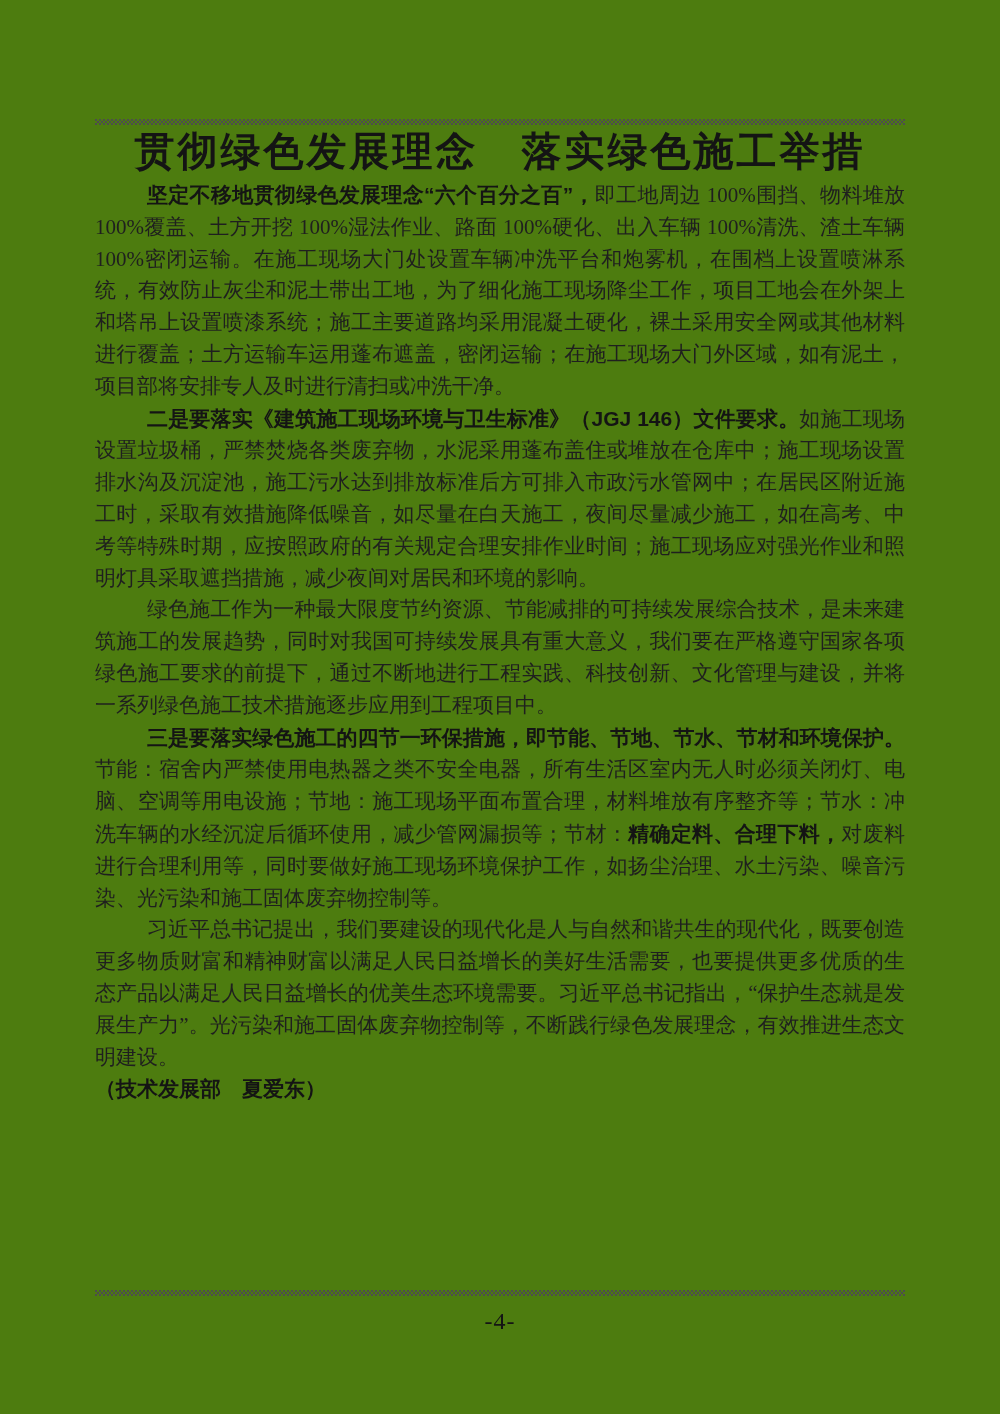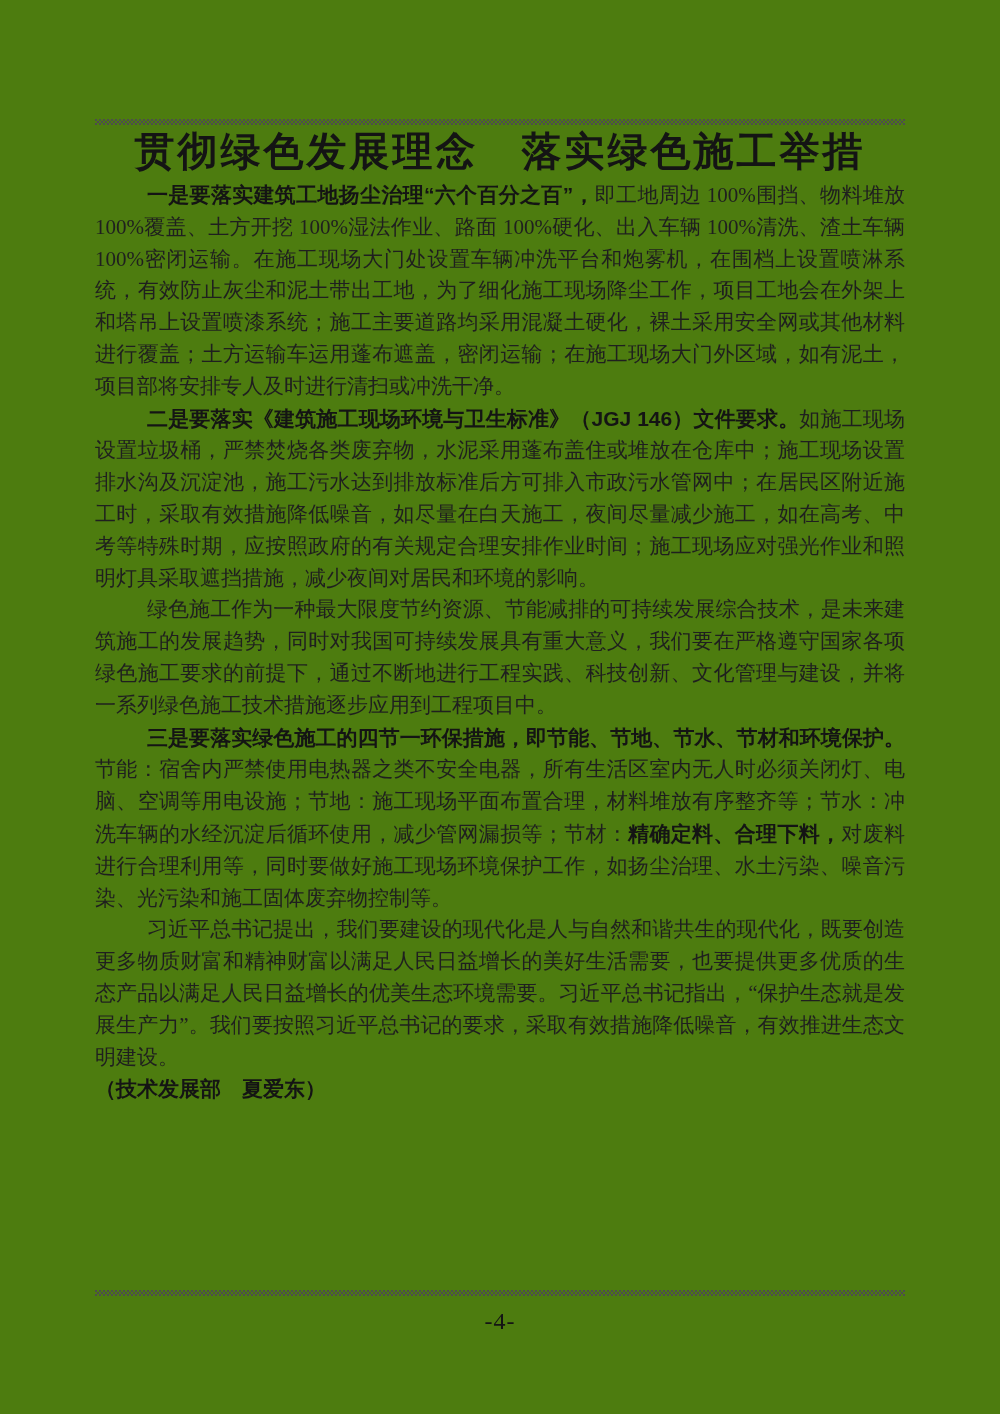--- a/index.html
+++ b/index.html
@@ -90,29 +90,29 @@
 
 <div class="page">
 
   <div class="rule rule-top"></div>
 
   <h1 class="title">贯彻绿色发展理念　落实绿色施工举措</h1>
 
   <div class="body-text">
 
 
-    <p><span class="lead">一是要落实建筑工地扬尘治理“六个百分之百”，</span><span>即工地周边 100%围挡、物料堆放 100%覆盖、土方开挖 100%湿法作业、路面 100%硬化、出入车辆 100%清洗、渣土车辆 100%密闭运输。在施工现场大门处设置车辆冲洗平台和炮雾机，在围档上设置喷淋系统，有效防止灰尘和泥土带出工地，为了细化施工现场降尘工作，项目工地会在外架上和塔吊上设置喷漆系统；施工主要道路均采用混凝土硬化，裸土采用安全网或其他材料进行覆盖；土方运输车运用蓬布遮盖，密闭运输；在施工现场大门外区域，如有泥土，项目部将安排专人及时进行清扫或冲洗干净。</span></p>
+    <p><span class="lead">坚定不移地贯彻绿色发展理念“六个百分之百”，</span><span>即工地周边 100%围挡、物料堆放 100%覆盖、土方开挖 100%湿法作业、路面 100%硬化、出入车辆 100%清洗、渣土车辆 100%密闭运输。在施工现场大门处设置车辆冲洗平台和炮雾机，在围档上设置喷淋系统，有效防止灰尘和泥土带出工地，为了细化施工现场降尘工作，项目工地会在外架上和塔吊上设置喷漆系统；施工主要道路均采用混凝土硬化，裸土采用安全网或其他材料进行覆盖；土方运输车运用蓬布遮盖，密闭运输；在施工现场大门外区域，如有泥土，项目部将安排专人及时进行清扫或冲洗干净。</span></p>
 
     <p><span class="lead">二是要落实《建筑施工现场环境与卫生标准》（JGJ 146）文件要求。</span><span>如施工现场设置垃圾桶，严禁焚烧各类废弃物，水泥采用蓬布盖住或堆放在仓库中；施工现场设置排水沟及沉淀池，施工污水达到排放标准后方可排入市政污水管网中；在居民区附近施工时，采取有效措施降低噪音，如尽量在白天施工，夜间尽量减少施工，如在高考、中考等特殊时期，应按照政府的有关规定合理安排作业时间；施工现场应对强光作业和照明灯具采取遮挡措施，减少夜间对居民和环境的影响。</span></p>
 
     <p><span>绿色施工作为一种最大限度节约资源、节能减排的可持续发展综合技术，是未来建筑施工的发展趋势，同时对我国可持续发展具有重大意义，我们要在严格遵守国家各项绿色施工要求的前提下，通过不断地进行工程实践、科技创新、文化管理与建设，并将一系列绿色施工技术措施逐步应用到工程项目中。</span></p>
 
     <p><span class="lead">三是要落实绿色施工的四节一环保措施，即节能、节地、节水、节材和环境保护。</span><span>节能：宿舍内严禁使用电热器之类不安全电器，所有生活区室内无人时必须关闭灯、电脑、空调等用电设施；节地：施工现场平面布置合理，材料堆放有序整齐等；节水：冲洗车辆的水经沉淀后循环使用，减少管网漏损等；节材：</span><span class="lead">精确定料、合理下料，</span><span>对废料进行合理利用等，同时要做好施工现场环境保护工作，如扬尘治理、水土污染、噪音污染、光污染和施工固体废弃物控制等。</span></p>
 
-    <p><span>习近平总书记提出，我们要建设的现代化是人与自然和谐共生的现代化，既要创造更多物质财富和精神财富以满足人民日益增长的美好生活需要，也要提供更多优质的生态产品以满足人民日益增长的优美生态环境需要。习近平总书记指出，“保护生态就是发展生产力”。我们要按照习近平总书记的要求，采取有效措施降低噪音，有效推进生态文明建设。</span></p>
+    <p><span>习近平总书记提出，我们要建设的现代化是人与自然和谐共生的现代化，既要创造更多物质财富和精神财富以满足人民日益增长的美好生活需要，也要提供更多优质的生态产品以满足人民日益增长的优美生态环境需要。习近平总书记指出，“保护生态就是发展生产力”。光污染和施工固体废弃物控制等，不断践行绿色发展理念，有效推进生态文明建设。</span></p>
 
     <p class="signature">（技术发展部　夏爱东）</p>
 
   </div>
 
   <div class="rule rule-bottom"></div>
 
   <div class="page-number">-4-</div>
 
 </div>

